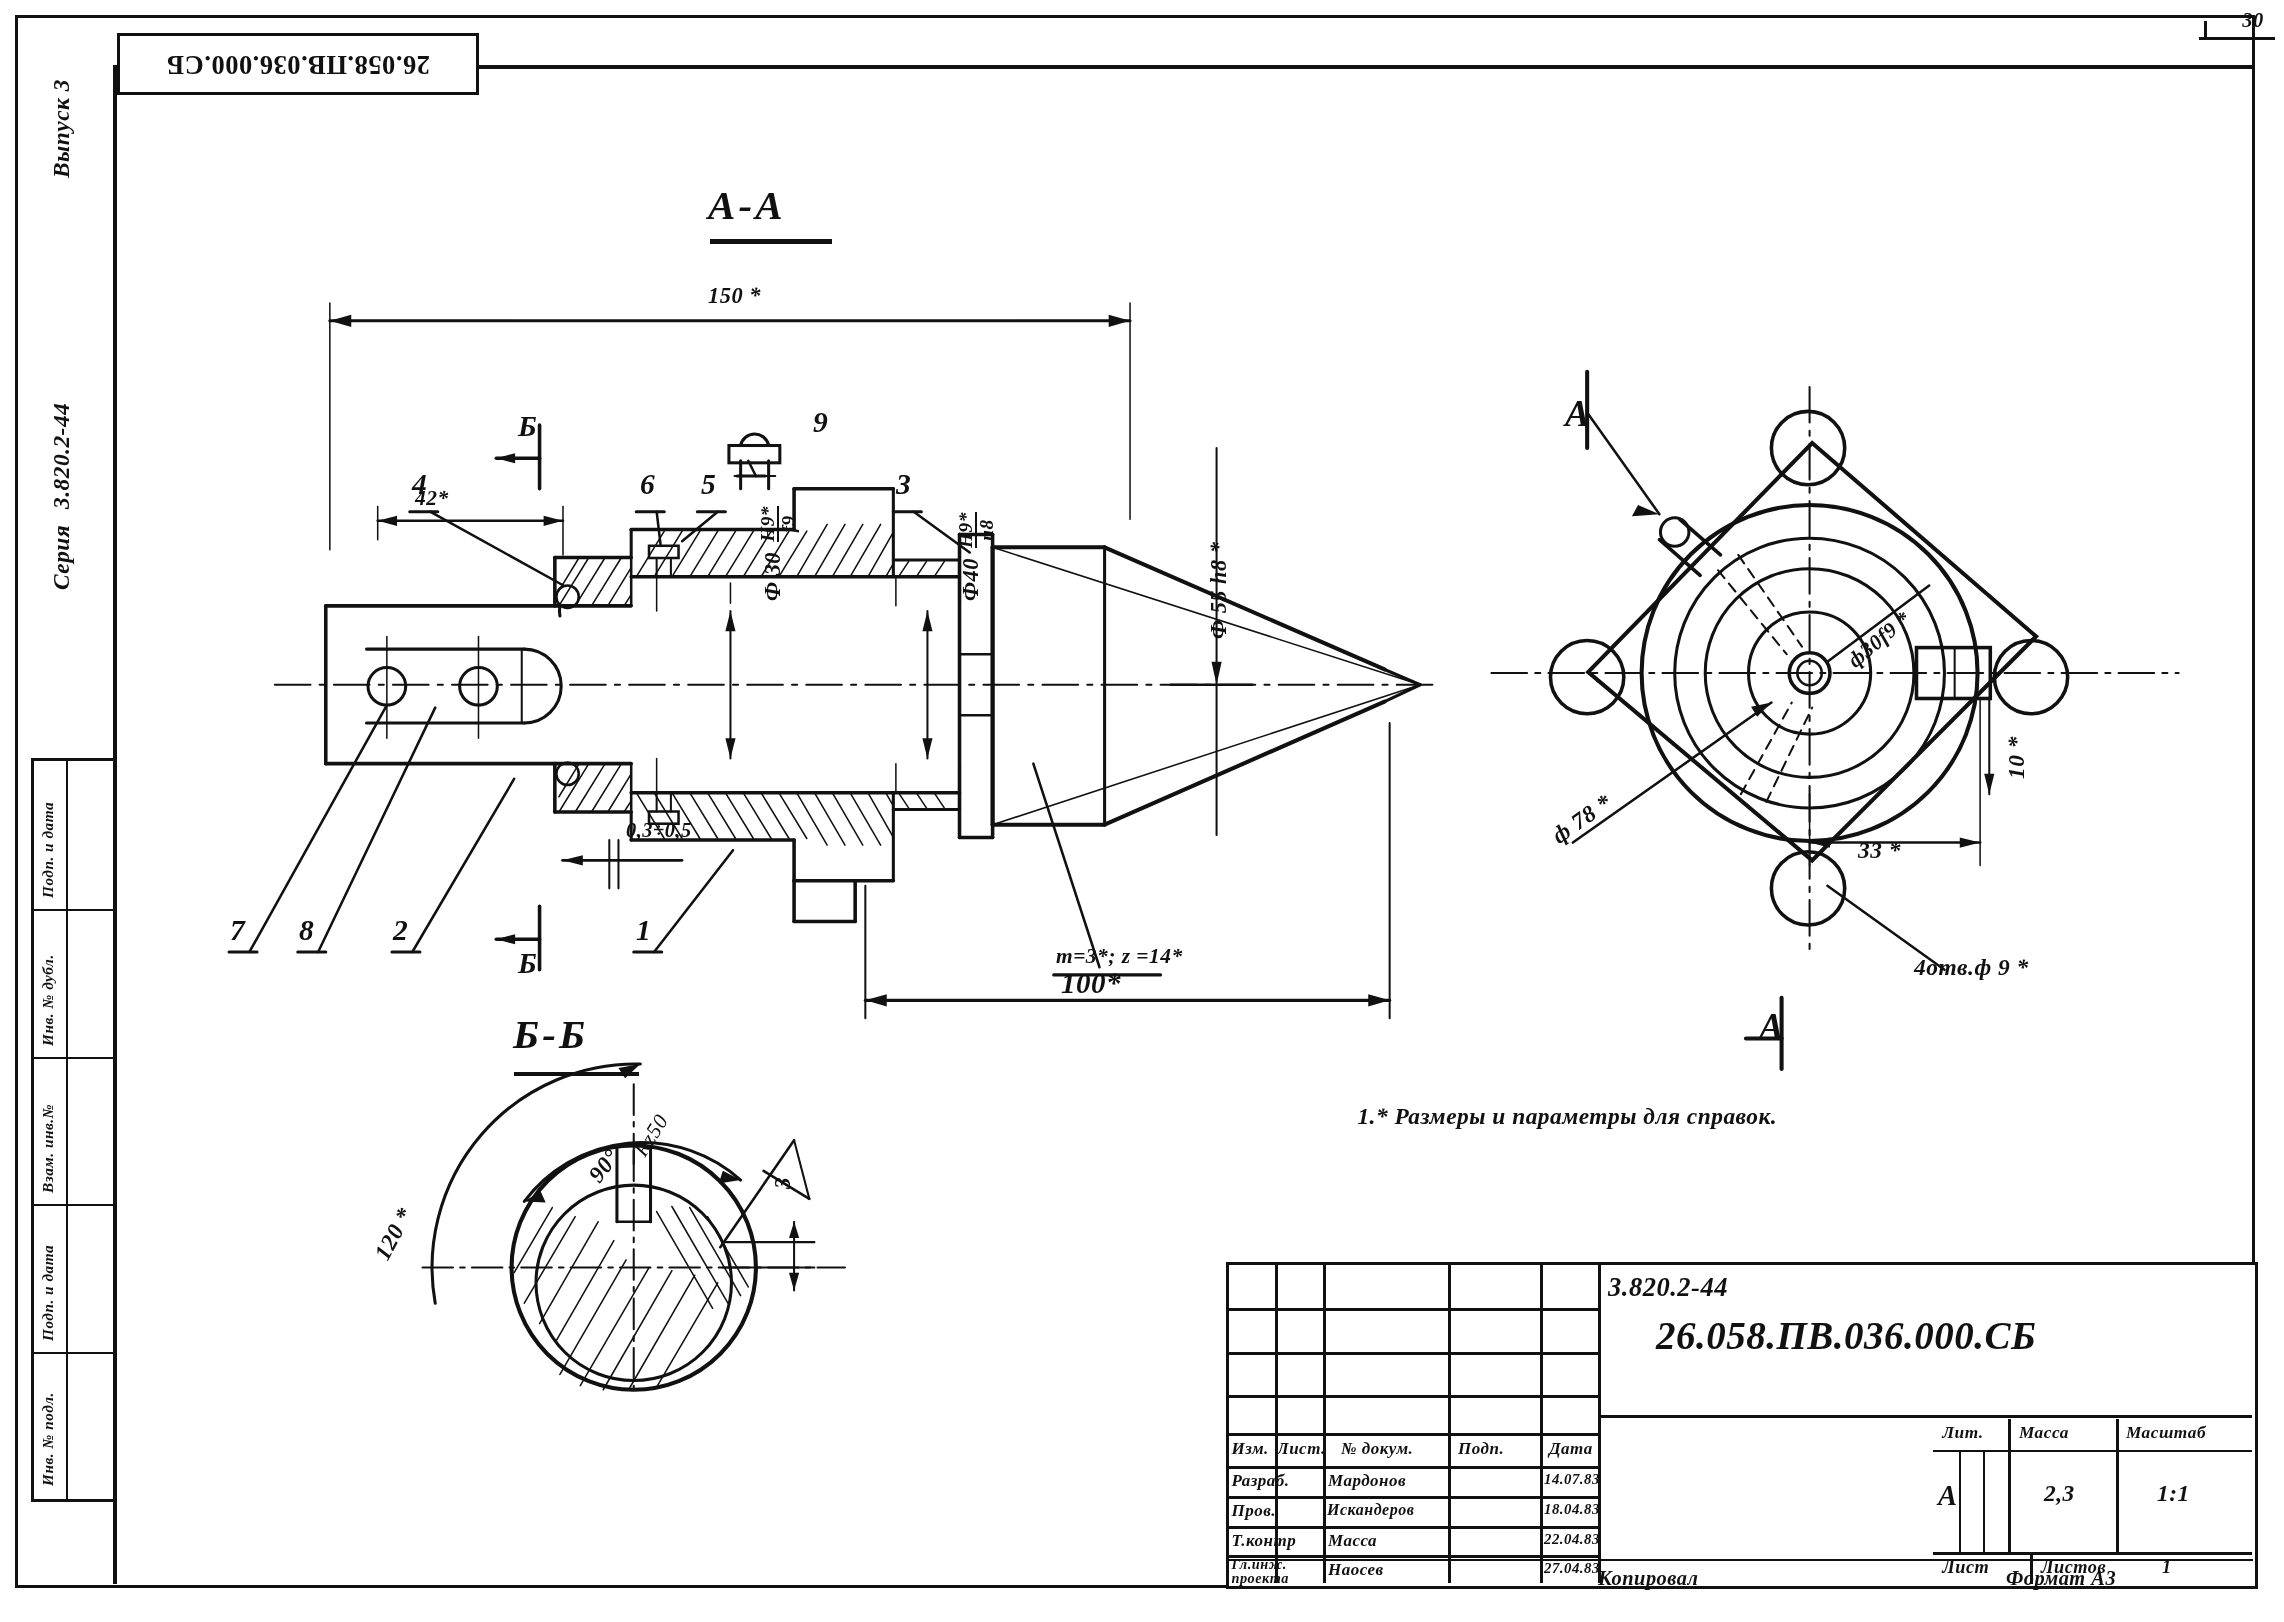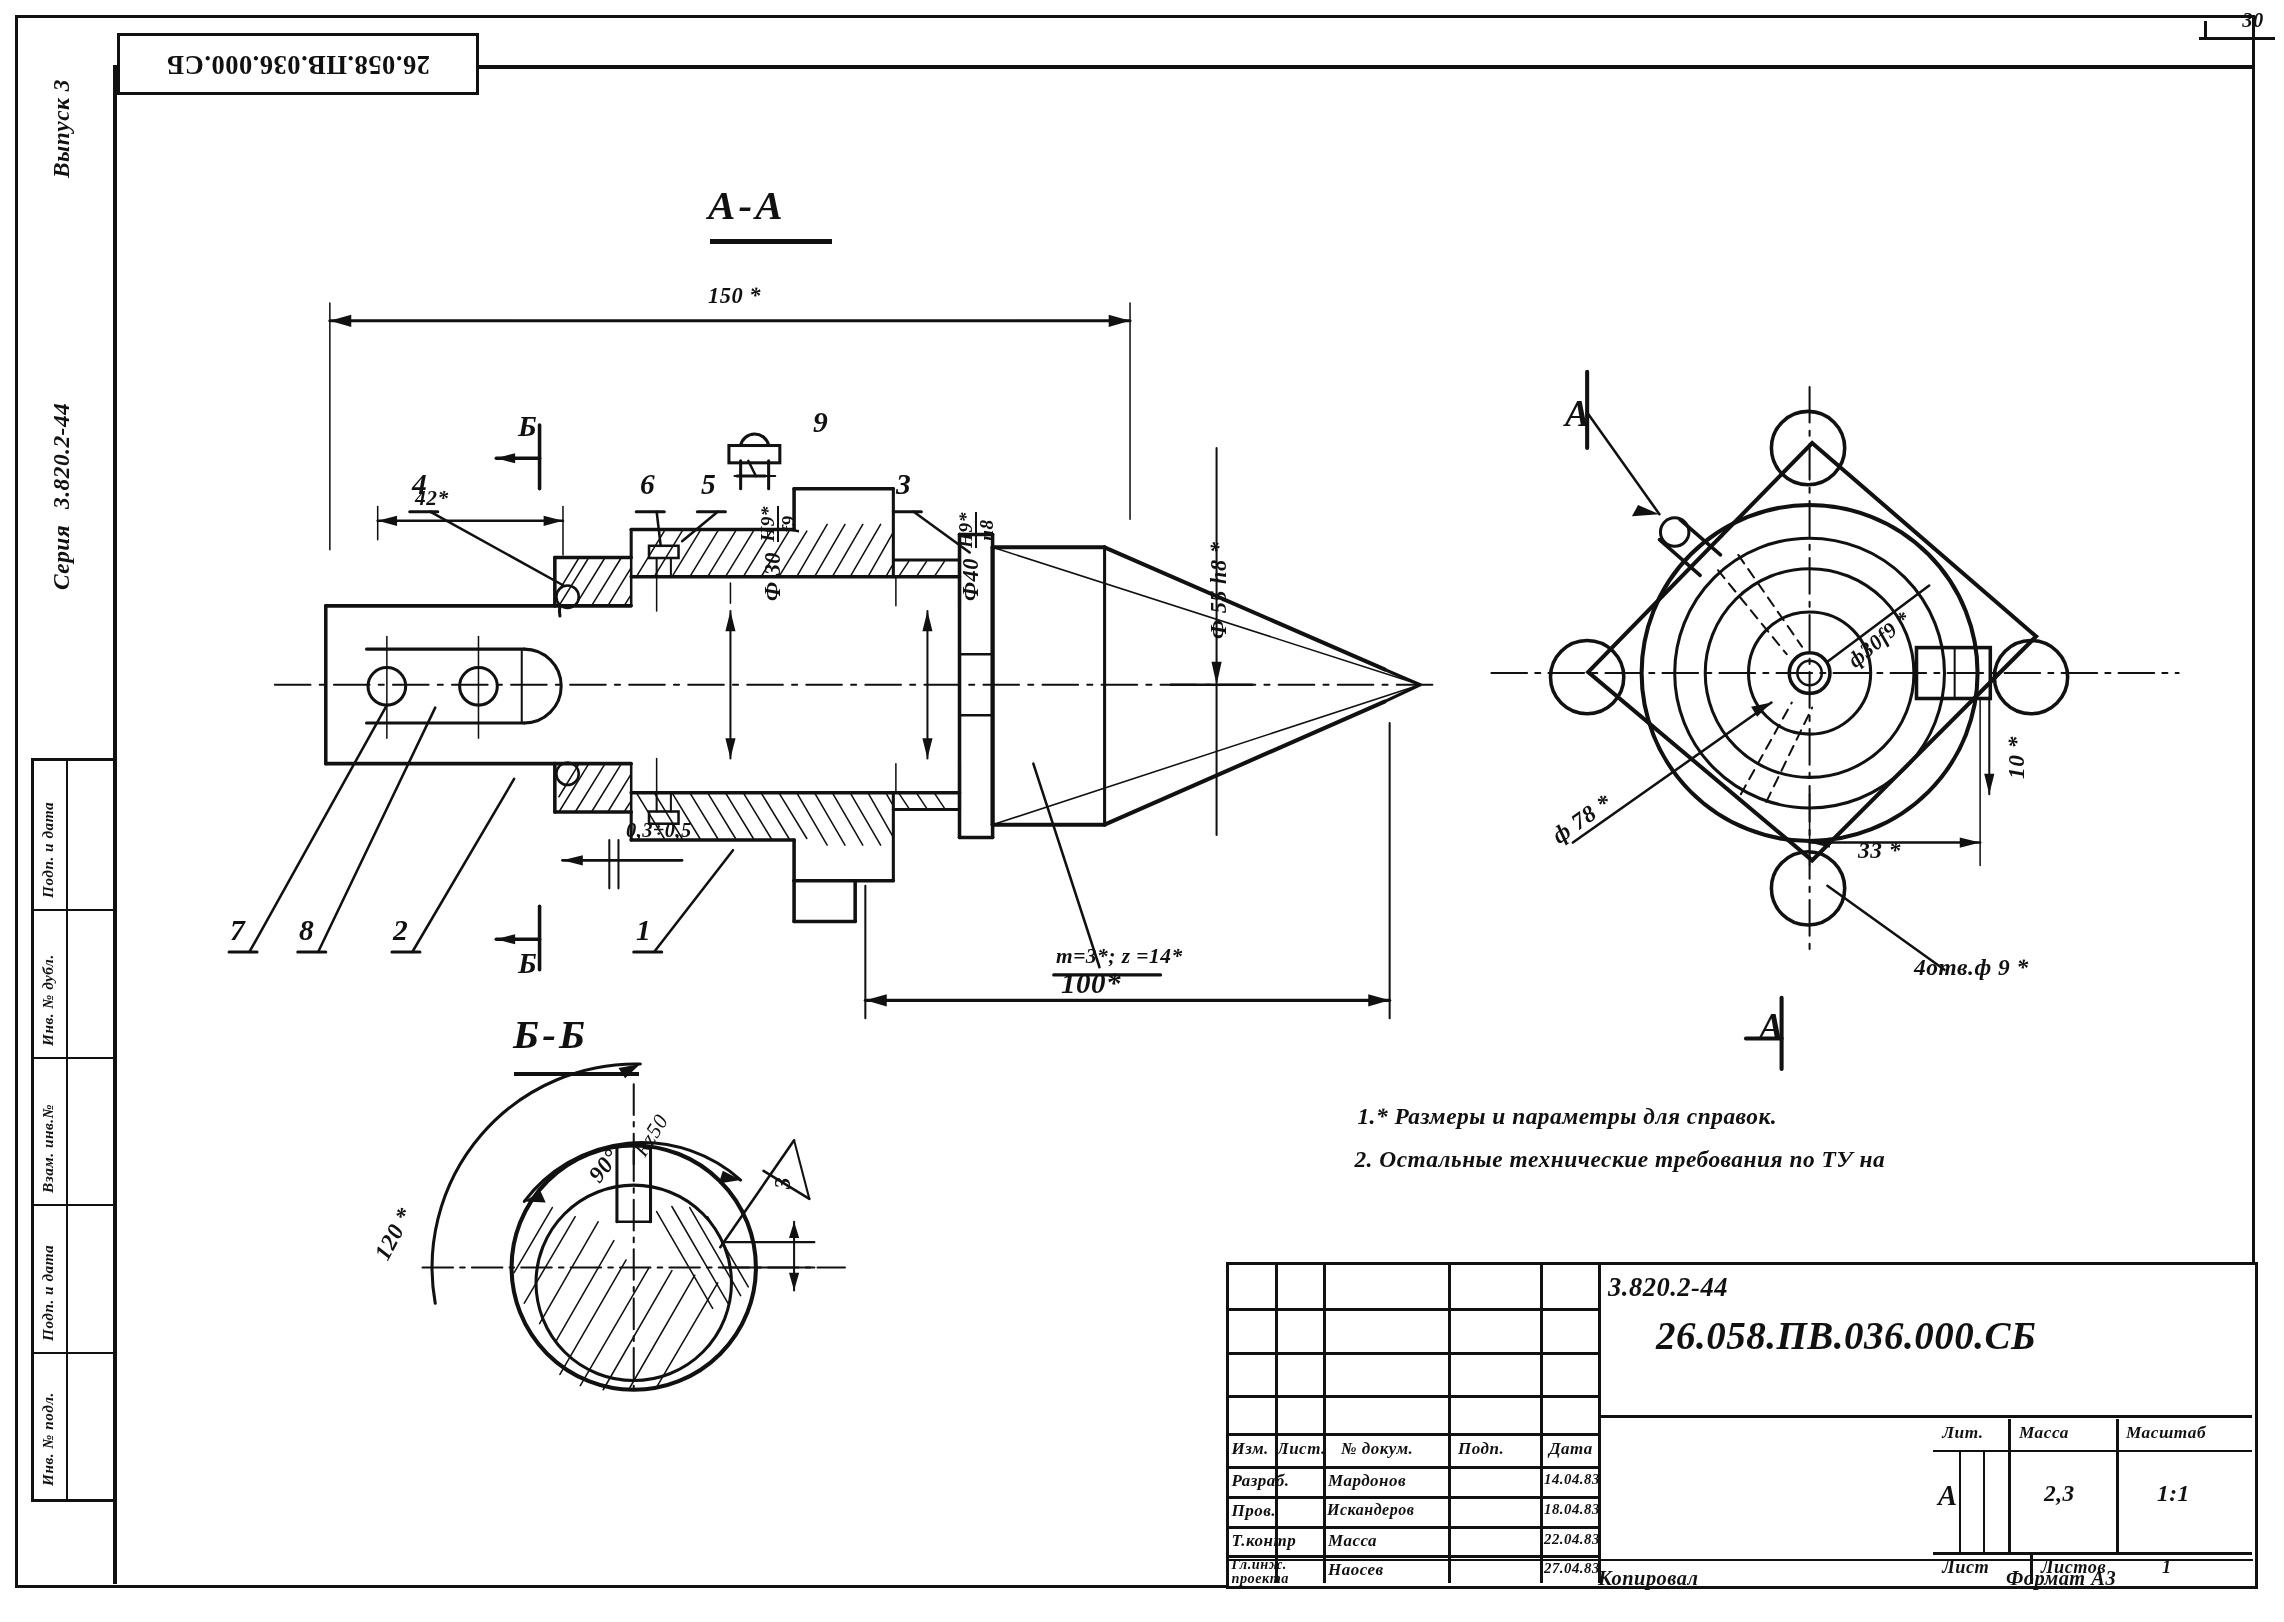--- a/index.html
+++ b/index.html
@@ -416,21 +416,20 @@
 <div class="txt" style="left:1565px;top:392px;font-size:37px;font-weight:bold;">А</div>
 <div class="txt" style="left:1759px;top:1005px;font-size:37px;font-weight:bold;">А</div>
 <div class="txt" style="left:1547px;top:827px;transform:rotate(-35deg);transform-origin:left top;font-size:23.4px;">ф 78 *</div>
 <div class="txt" style="left:1843px;top:654px;transform:rotate(-40deg);transform-origin:left top;font-size:21.4px;">ф30f9 *</div>
 <div class="txt" style="left:1858px;top:797px;font-size:23.4px;margin-top:40px;">33 *</div>
 <div class="txt" style="left:2003px;top:779px;transform:rotate(-90deg);transform-origin:left top;font-size:23.4px;">10 *</div>
 <div class="txt" style="left:1914px;top:954px;font-size:23.4px;">4отв.ф 9 *</div>
 
 <div style="position:absolute;left:1334px;top:1100px;width:753px;">
   <div class="txt" style="position:relative;left:23.4px;top:0;font-size:23.4px;line-height:1.38;">1.* Размеры и параметры для справок.</div>
-  <div class="txt" style="position:relative;left:20.4px;top:11.2px;font-size:23.4px;line-height:1.38;">2. Остальные технические требования по ТУ на</div>
 </div>
 
 <div style="position:absolute;left:1226px;top:1262px;width:1026px;height:321px;border:3.1px solid #111;background:#fff;">
 
   <div style="position:absolute;left:0;top:0;width:369px;height:318px;border-right:3.1px solid #111;">
 
     <div class="ln" style="left:46px;top:0;width:2.5px;height:318px;"></div>
     <div class="ln" style="left:94px;top:0;width:2.5px;height:318px;"></div>
     <div class="ln" style="left:219px;top:0;width:2.5px;height:318px;"></div>
     <div class="ln" style="left:311px;top:0;width:2.5px;height:318px;"></div>
@@ -445,21 +444,21 @@
       <span class="txt" style="left:48px;top:3.1px;font-size:17px;">Лист.</span>
       <span class="txt" style="left:112px;top:3.1px;font-size:17px;">№ докум.</span>
       <span class="txt" style="left:229px;top:3.1px;font-size:17px;">Подп.</span>
       <span class="txt" style="left:320px;top:3.1px;font-size:17px;">Дата</span>
     </div>
     <div class="ln" style="left:0;top:201px;width:369px;height:3.1px;"></div>
 
     <div style="position:absolute;left:0;top:204px;width:369px;height:27.5px;">
       <span class="txt" style="left:2.5px;top:2px;font-size:17px;">Разраб.</span>
       <span class="txt" style="left:99px;top:2px;font-size:17px;">Мардонов</span>
-      <span class="txt" style="left:315px;top:2px;font-size:14.8px;">14.04.83</span>
+      <span class="txt" style="left:315px;top:2px;font-size:14.8px;">14.07.83</span>
     </div>
     <div class="ln" style="left:0;top:231px;width:369px;height:2.5px;"></div>
     <div style="position:absolute;left:0;top:234px;width:369px;height:27.5px;">
       <span class="txt" style="left:2.5px;top:2px;font-size:17px;">Пров.</span>
       <span class="txt" style="left:98px;top:2px;font-size:16px;">Искандеров</span>
       <span class="txt" style="left:315px;top:2px;font-size:14.8px;">18.04.83</span>
     </div>
     <div class="ln" style="left:0;top:261px;width:369px;height:2.5px;"></div>
     <div style="position:absolute;left:0;top:264px;width:369px;height:26.5px;">
       <span class="txt" style="left:2.5px;top:2px;font-size:17px;text-align:center;">Т.контр</span>

